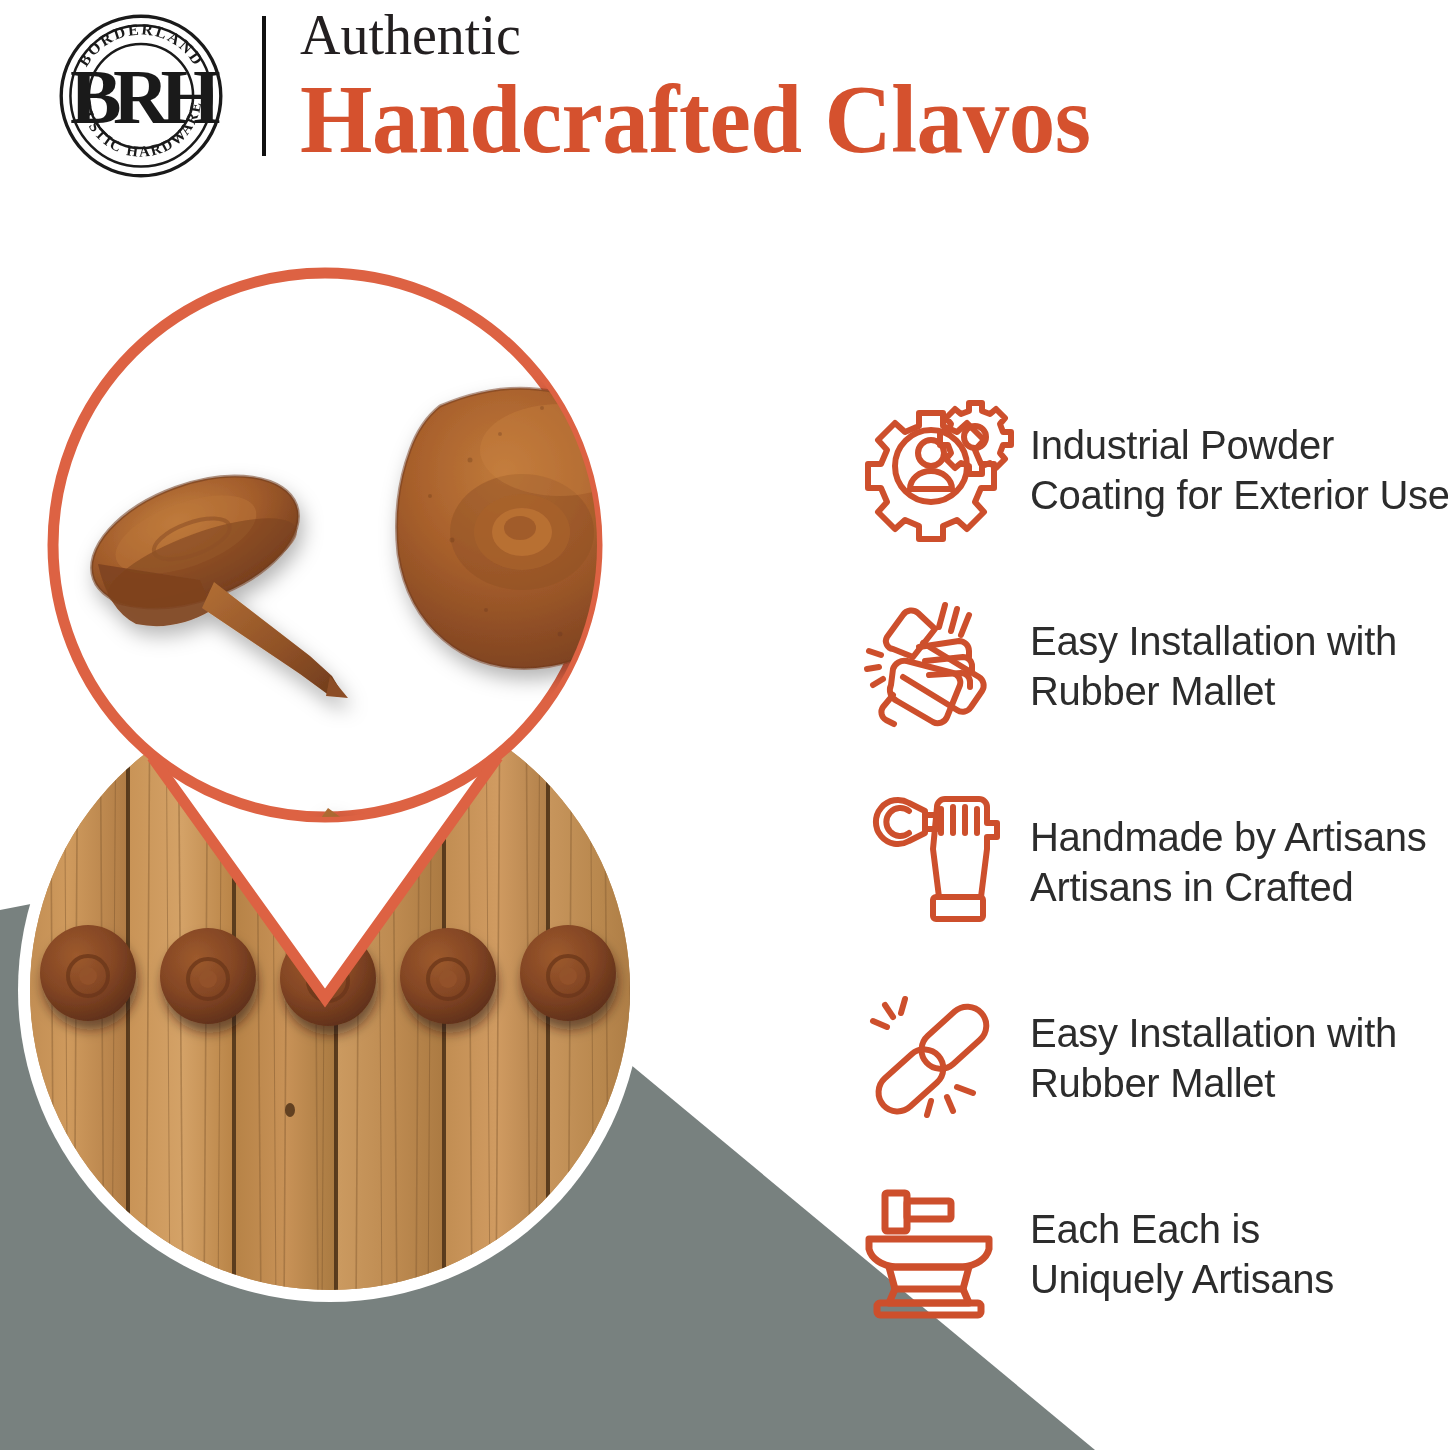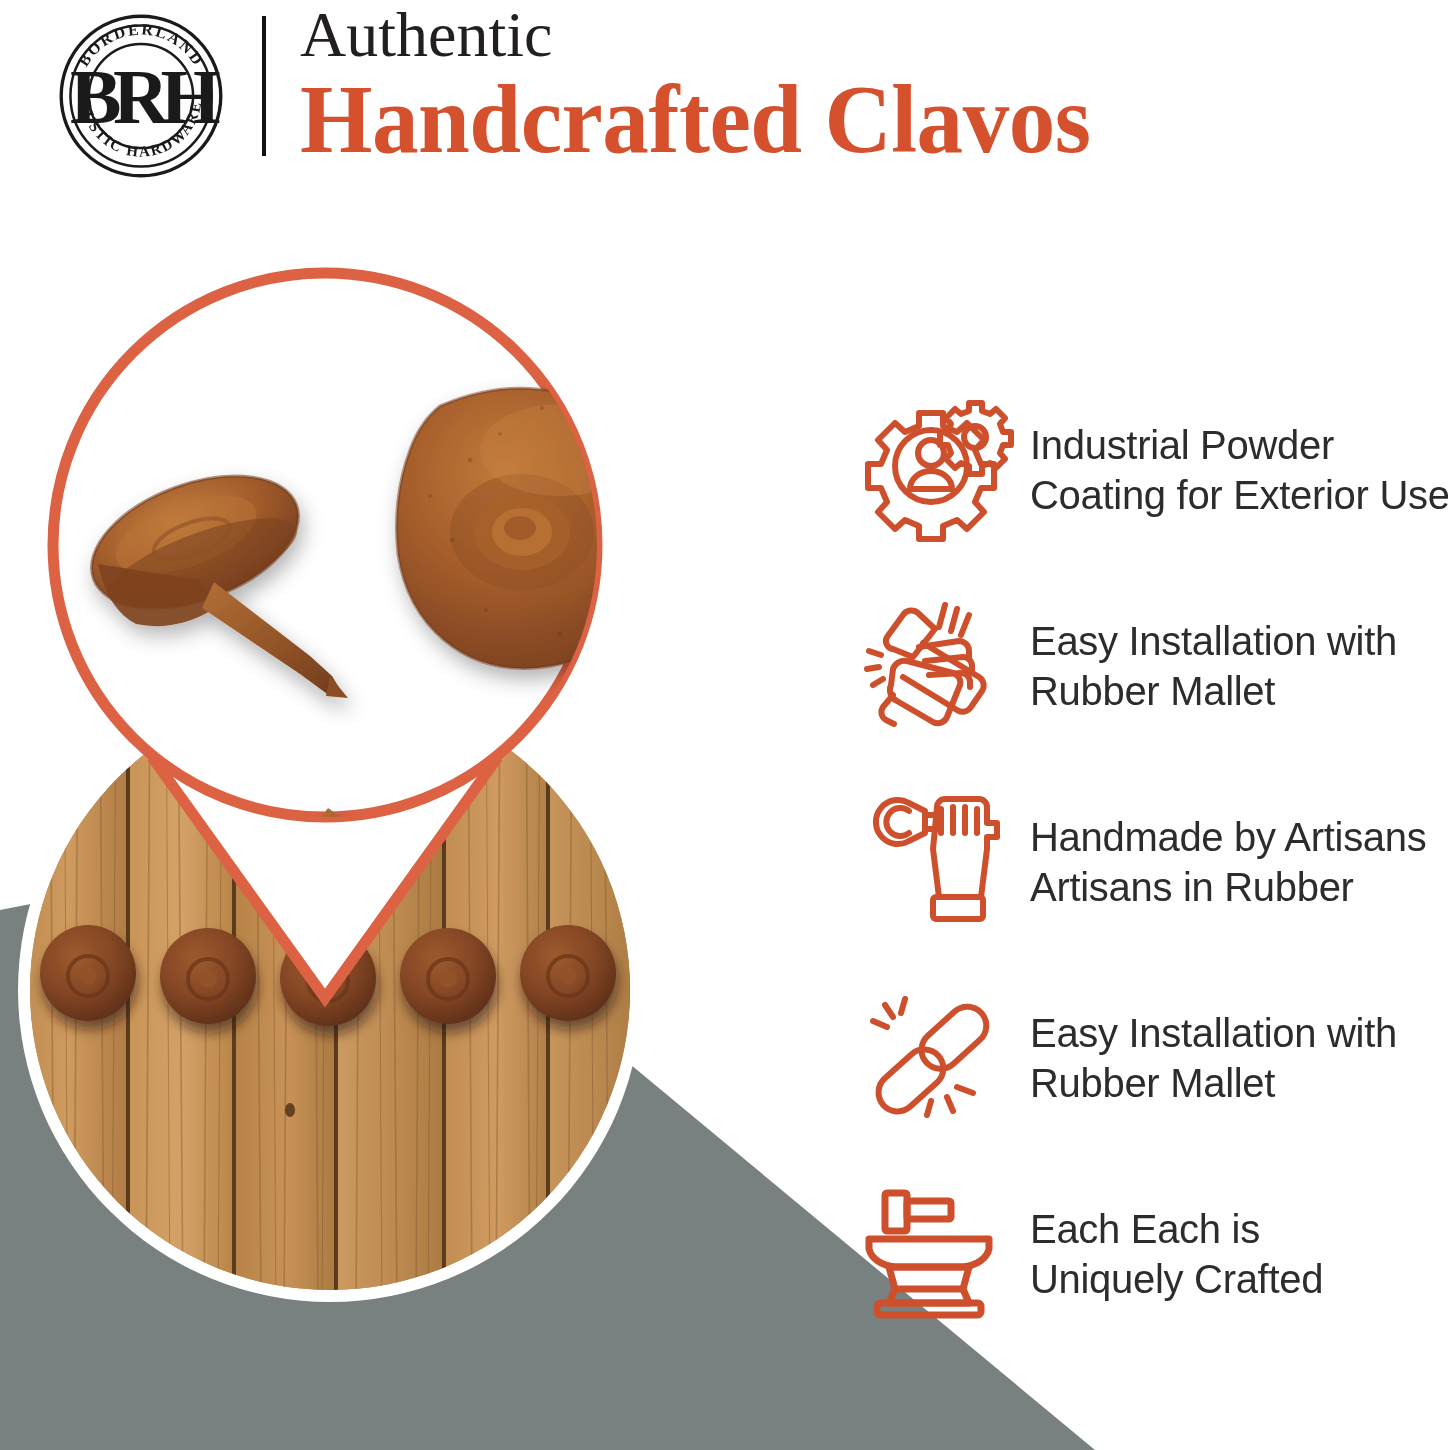--- a/index.html
+++ b/index.html
@@ -53,21 +53,21 @@
     background: #111111;
   }
   .title-block {
     position: absolute;
     left: 300px;
     top: 2px;
     width: 1140px;
   }
   .title-kicker {
     font-family: "Liberation Serif", serif;
-    font-size: 64px;
+    font-size: 56px;
     line-height: 66px;
     color: #231f20;
     letter-spacing: 0px;
     font-weight: 400;
   }
   .title-main {
     font-family: "Liberation Serif", serif;
     font-size: 97px;
     line-height: 104px;
     color: #d5512e;
@@ -473,21 +473,21 @@
             <path d="M114,22 L114,46"></path>
 
             <path d="M74,20 a8,8 0 0 1 8,-8 L116,12 a8,8 0 0 1 8,8 L124,36 L134,36 L134,50 L124,50 L124,62 L118,110 L76,110 L70,62 Z"></path>
 
             <rect x="70" y="110" width="50" height="22" rx="3"></rect>
           </g>
         </svg>
       </div>
       <div class="feature-text">
         <span class="ln">Handmade by Artisans</span>
-        <span class="ln">Artisans in Rubber</span>
+        <span class="ln">Artisans in Crafted</span>
       </div>
     </div>
 
     <div class="feature-row">
       <div class="feature-icon">
         <svg width="160" height="150" viewBox="0 0 160 150" aria-hidden="true">
           <g fill="none" stroke="#cd4f2c" stroke-width="6" stroke-linejoin="round" stroke-linecap="round">
 
             <g transform="rotate(-42 88 56)">
               <rect x="54" y="38" width="74" height="38" rx="19"></rect>
@@ -526,18 +526,18 @@
 
             <path d="M26,88 L106,88 L100,110 L32,110 Z"></path>
 
             <path d="M32,110 L26,124 L106,124 L100,110"></path>
             <rect x="14" y="124" width="104" height="12" rx="3"></rect>
           </g>
         </svg>
       </div>
       <div class="feature-text">
         <span class="ln">Each Each is</span>
-        <span class="ln">Uniquely Crafted</span>
+        <span class="ln">Uniquely Artisans</span>
       </div>
     </div>
 
   </div>
 </div>
 
 </body></html>

